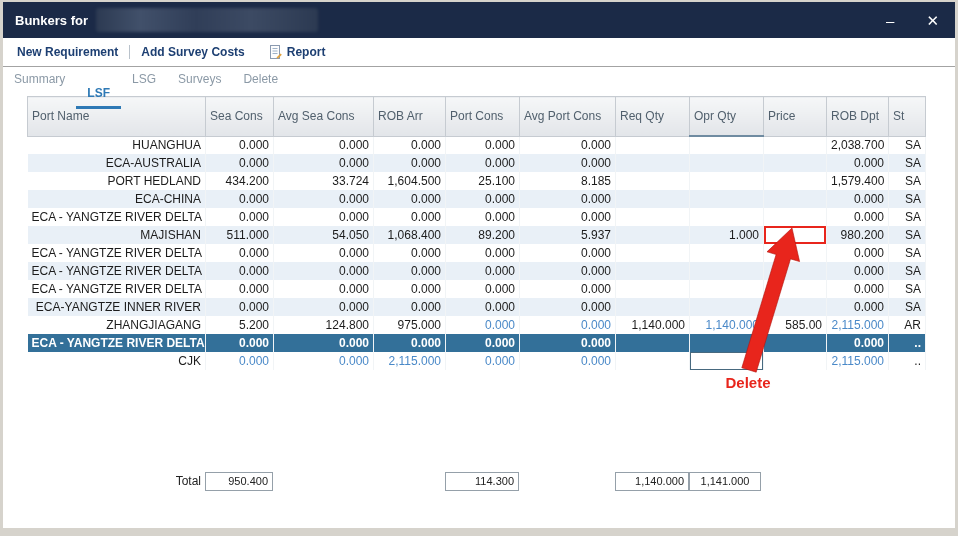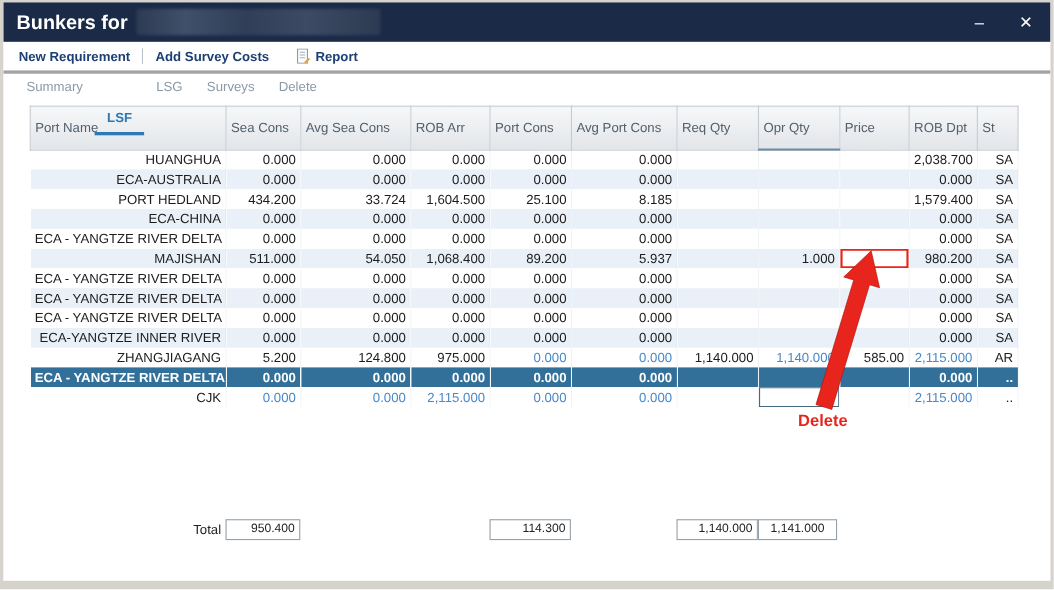--- a/index.html
+++ b/index.html
@@ -10,33 +10,33 @@
     --value-blue:#4a89c8;
     --annotation-red:#e8251c;
   }
   *{box-sizing:border-box;}
   html,body{margin:0;padding:0;}
   body{width:958px;height:536px;font-family:"Liberation Sans",sans-serif;background:#fff;}
   .frame{width:958px;height:536px;background:#d6d3cc;padding:2px 3px 8px 3px;}
   .window{position:relative;width:952px;height:526px;background:#fff;overflow:hidden;}
 
   .titlebar{height:36px;background:var(--titlebar);display:flex;align-items:center;padding:0 16px 0 12px;}
-  .title{color:#fff;font-size:18px;font-weight:bold;white-space:nowrap;}
+  .title{color:#fff;font-size:13px;font-weight:bold;white-space:nowrap;}
   .redacted{width:222px;height:24px;margin-left:8px;border-radius:3px;
     background:linear-gradient(90deg,#2c3a52,#41506a 20%,#303e58 45%,#3c4a63 70%,#2c3a52);
     filter:blur(1.5px);}
   .winbtns{margin-left:auto;display:flex;gap:32px;align-items:center;}
   .btn{color:#fff;font-size:15px;line-height:1;cursor:pointer;}
 
-  .toolbar{height:29px;display:flex;align-items:center;padding-left:14px;border-bottom:3px solid #a3a3a3;}
+  .toolbar{height:29px;display:flex;align-items:center;padding-left:14px;border-bottom:1px solid #a3a3a3;}
   .tb-link{color:var(--link-navy);font-size:12px;font-weight:bold;text-decoration:none;cursor:pointer;}
   .tb-sep{width:1px;height:14px;background:#b9c2cb;margin:0 11px;}
   .report-wrap{display:flex;align-items:center;gap:5px;margin-left:24px;}
 
-  .tabs{height:27px;display:flex;align-items:flex-start;padding-left:10px;}
+  .tabs{height:27px;display:flex;align-items:center;}
   .tab{padding:0 11px;line-height:25px;font-size:12px;color:#8b99a6;cursor:pointer;border-bottom:3px solid transparent;}
   .tab.active{color:var(--accent-blue);font-weight:bold;border-bottom-color:var(--accent-blue);margin-top:28px;}
 
   .table-area{margin:2px 0 0 24px;}
   table{border-collapse:collapse;table-layout:fixed;width:898px;}
   thead th{background:linear-gradient(#f6f7f8,#e2e5e9);border-top:1px solid #c6cbd1;border-bottom:1px solid #c6cbd1;
     border-right:1px solid #c6cbd1;font-weight:normal;text-align:left;font-size:12px;color:#51606d;
     height:36px;padding:12px 4px;white-space:nowrap;overflow:hidden;}
   thead th:first-child{border-left:1px solid #c6cbd1;}
   thead th.sorted{border-bottom:2px solid #6f8ba1;}

